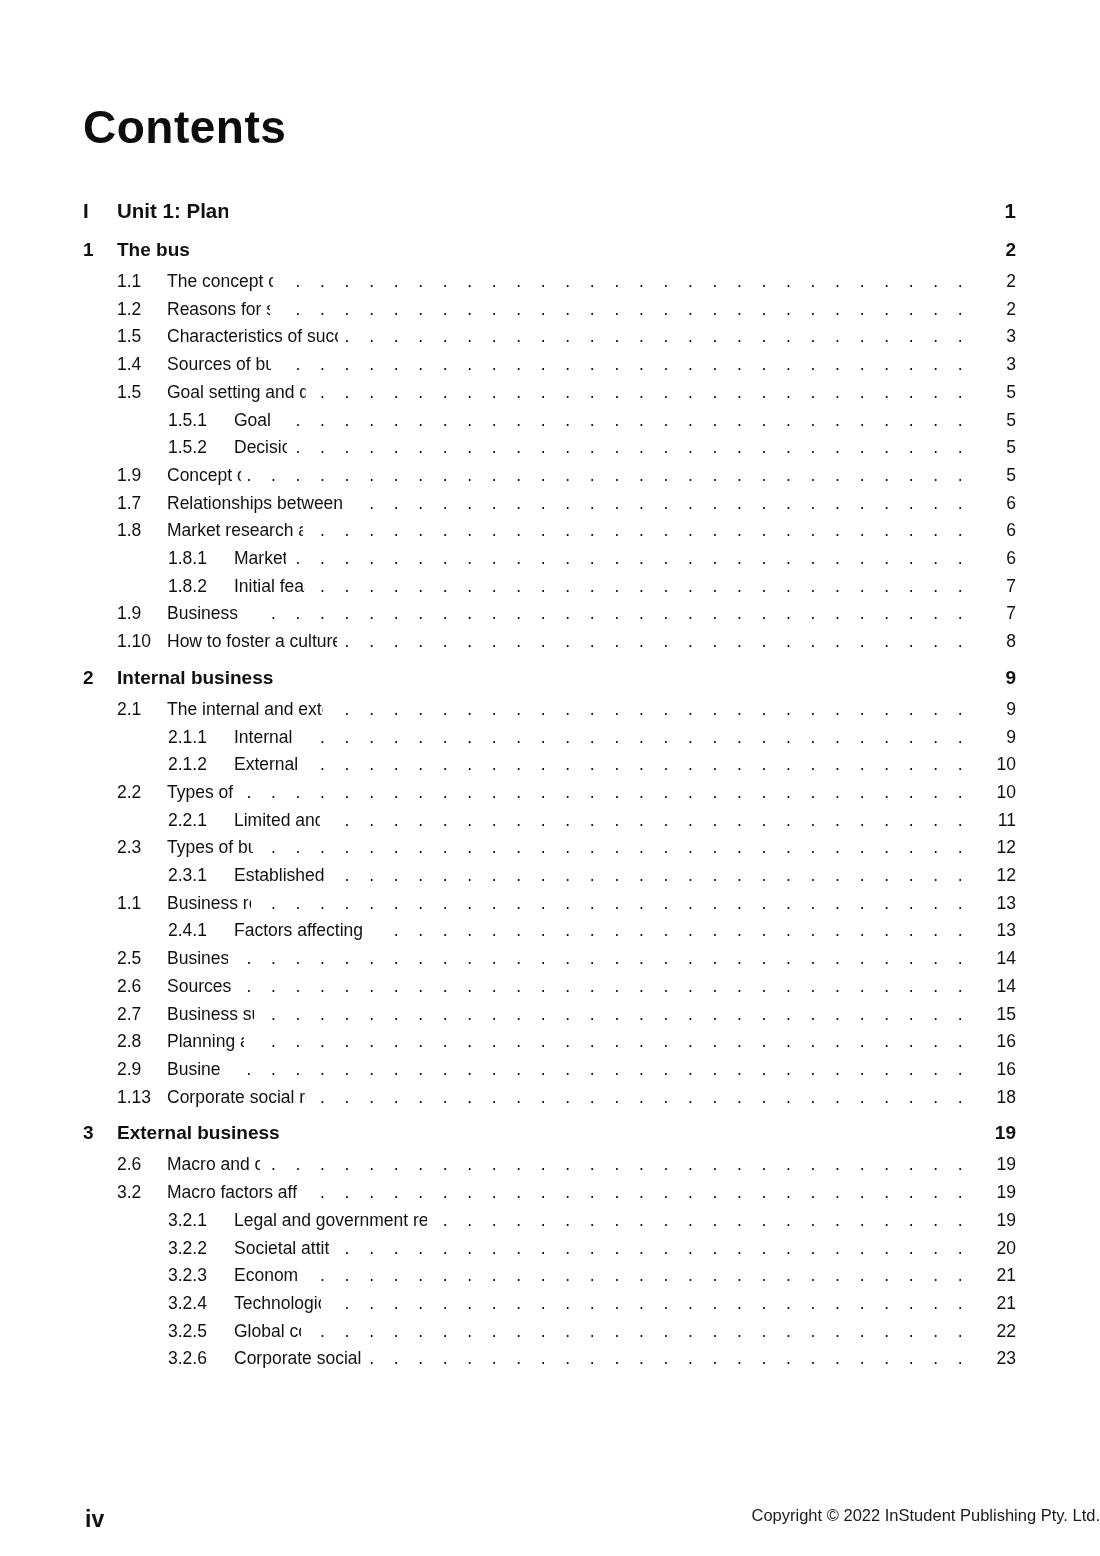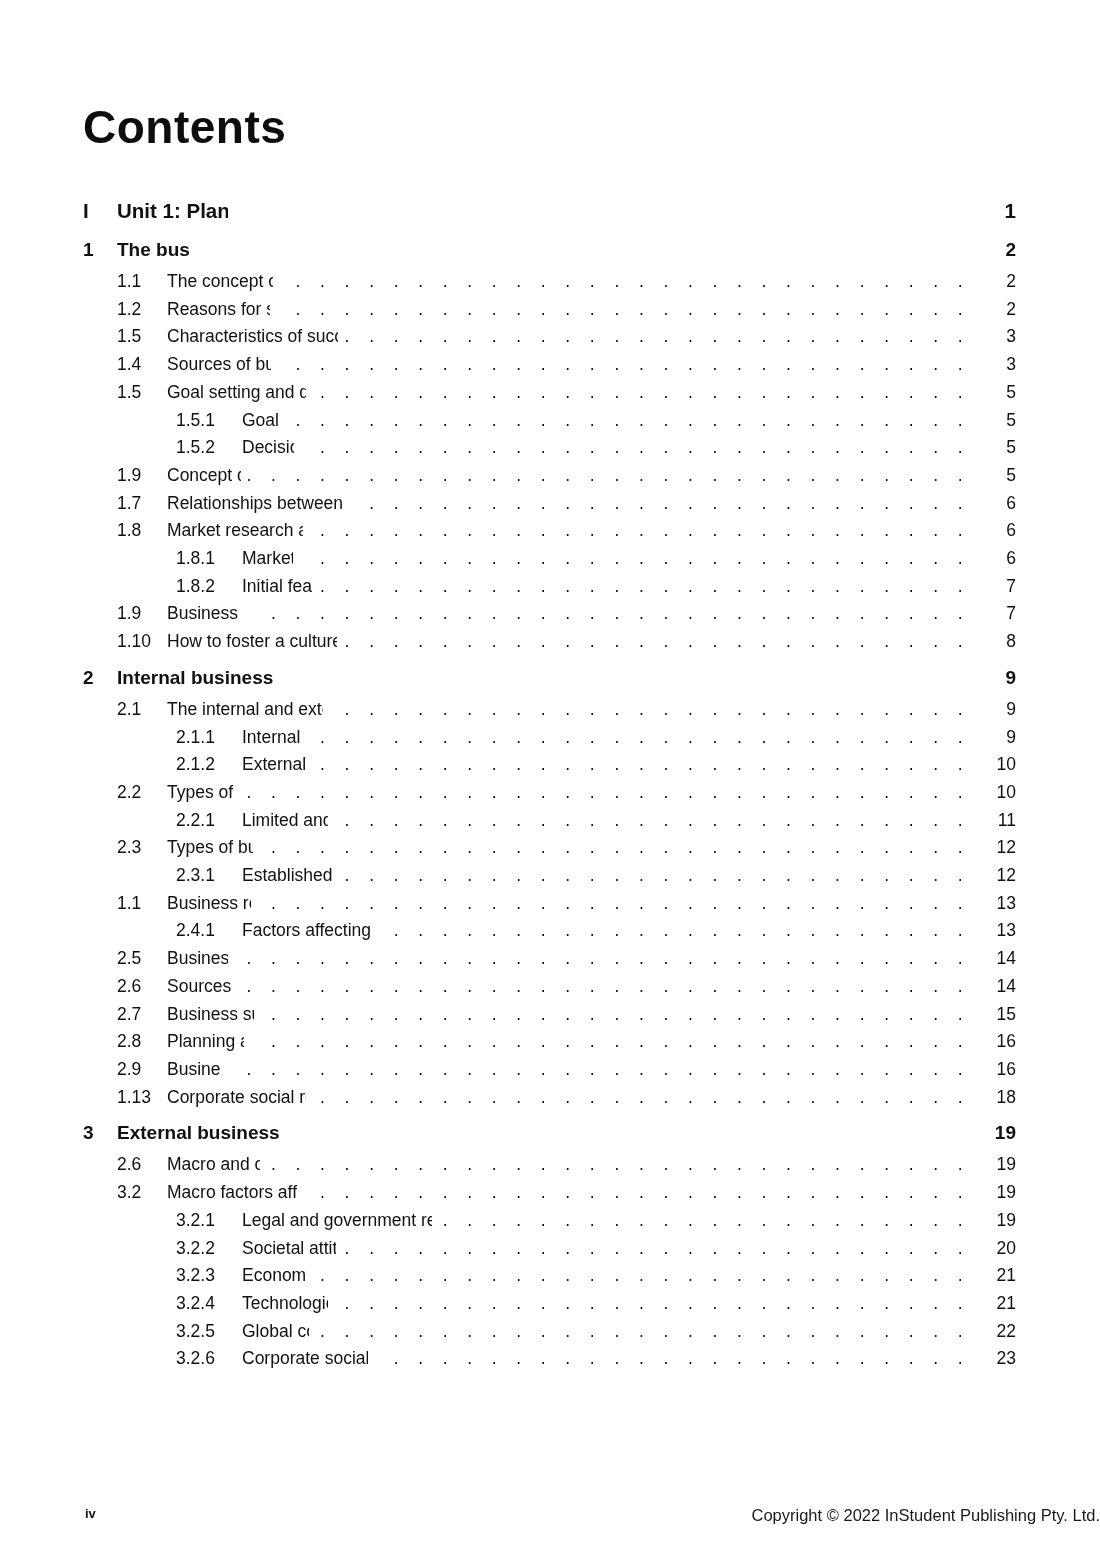--- a/index.html
+++ b/index.html
@@ -61,33 +61,33 @@
     text-align: right;
   }
   
   .row.part   { font-size: 20.5px; font-weight: 700; margin-top: 0;   margin-bottom: 9px;  line-height: 30px; }
   .row.chapter{ font-size: 19px;   font-weight: 700; margin-top: 7px; margin-bottom: 3px;  line-height: 30px; }
   .row.part .num, .row.chapter .num { width: 34px; }
   .row.part .dots, .row.chapter .dots { visibility: hidden; }
   .row.section    { padding-left: 34px; }
   .row.section .num    { width: 50px; }
   .row.subsection { padding-left: 85px; }
-  .row.subsection .num { width: 66px; margin-left: 8px; }
+  .row.subsection .num { width: 66px; }
 
   .footer {
     position: absolute;
     left: 0;
     right: 0;
     top: 1506px;
     height: 30px;
   }
   .footer .page-label {
     position: absolute;
     left: 85px;
-    font-size: 13px;
+    font-size: 23px;
     font-weight: 700;
   }
   .footer .copyright {
     position: absolute;
     left: 0;
     width: 1100px;
     text-align: right;
     font-size: 16.5px;
     color: #1a1a1a;
   }

